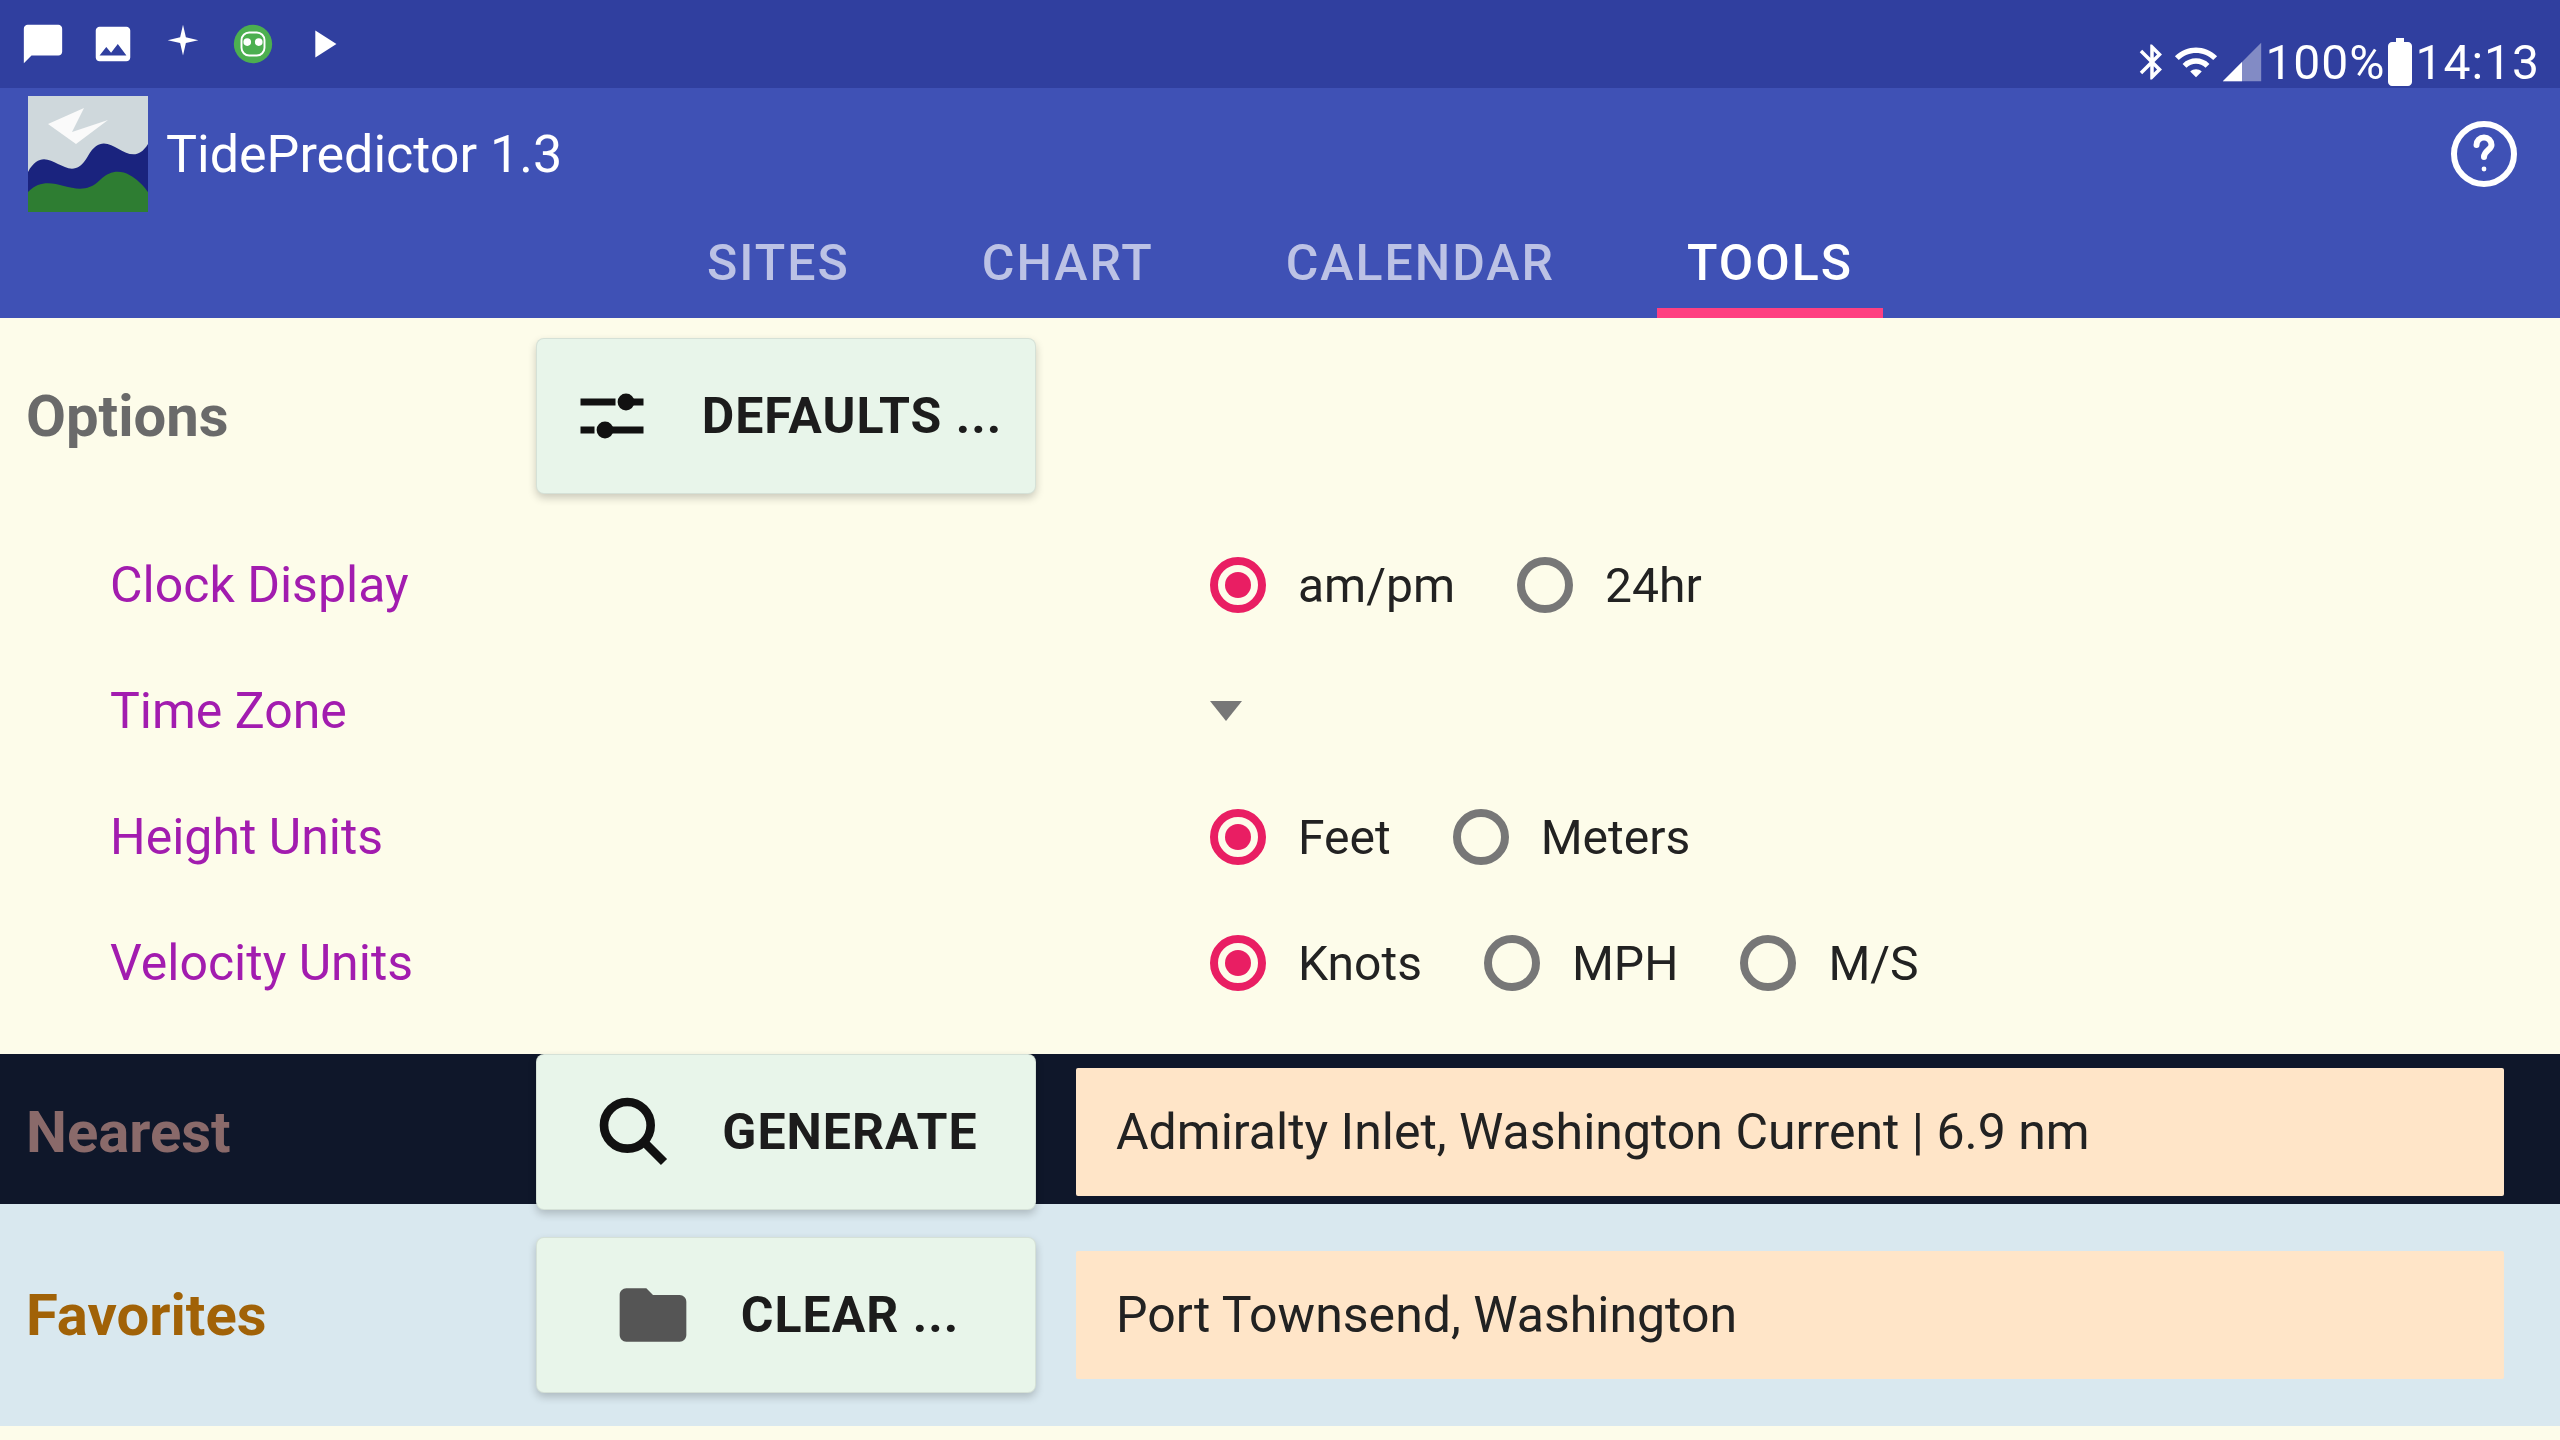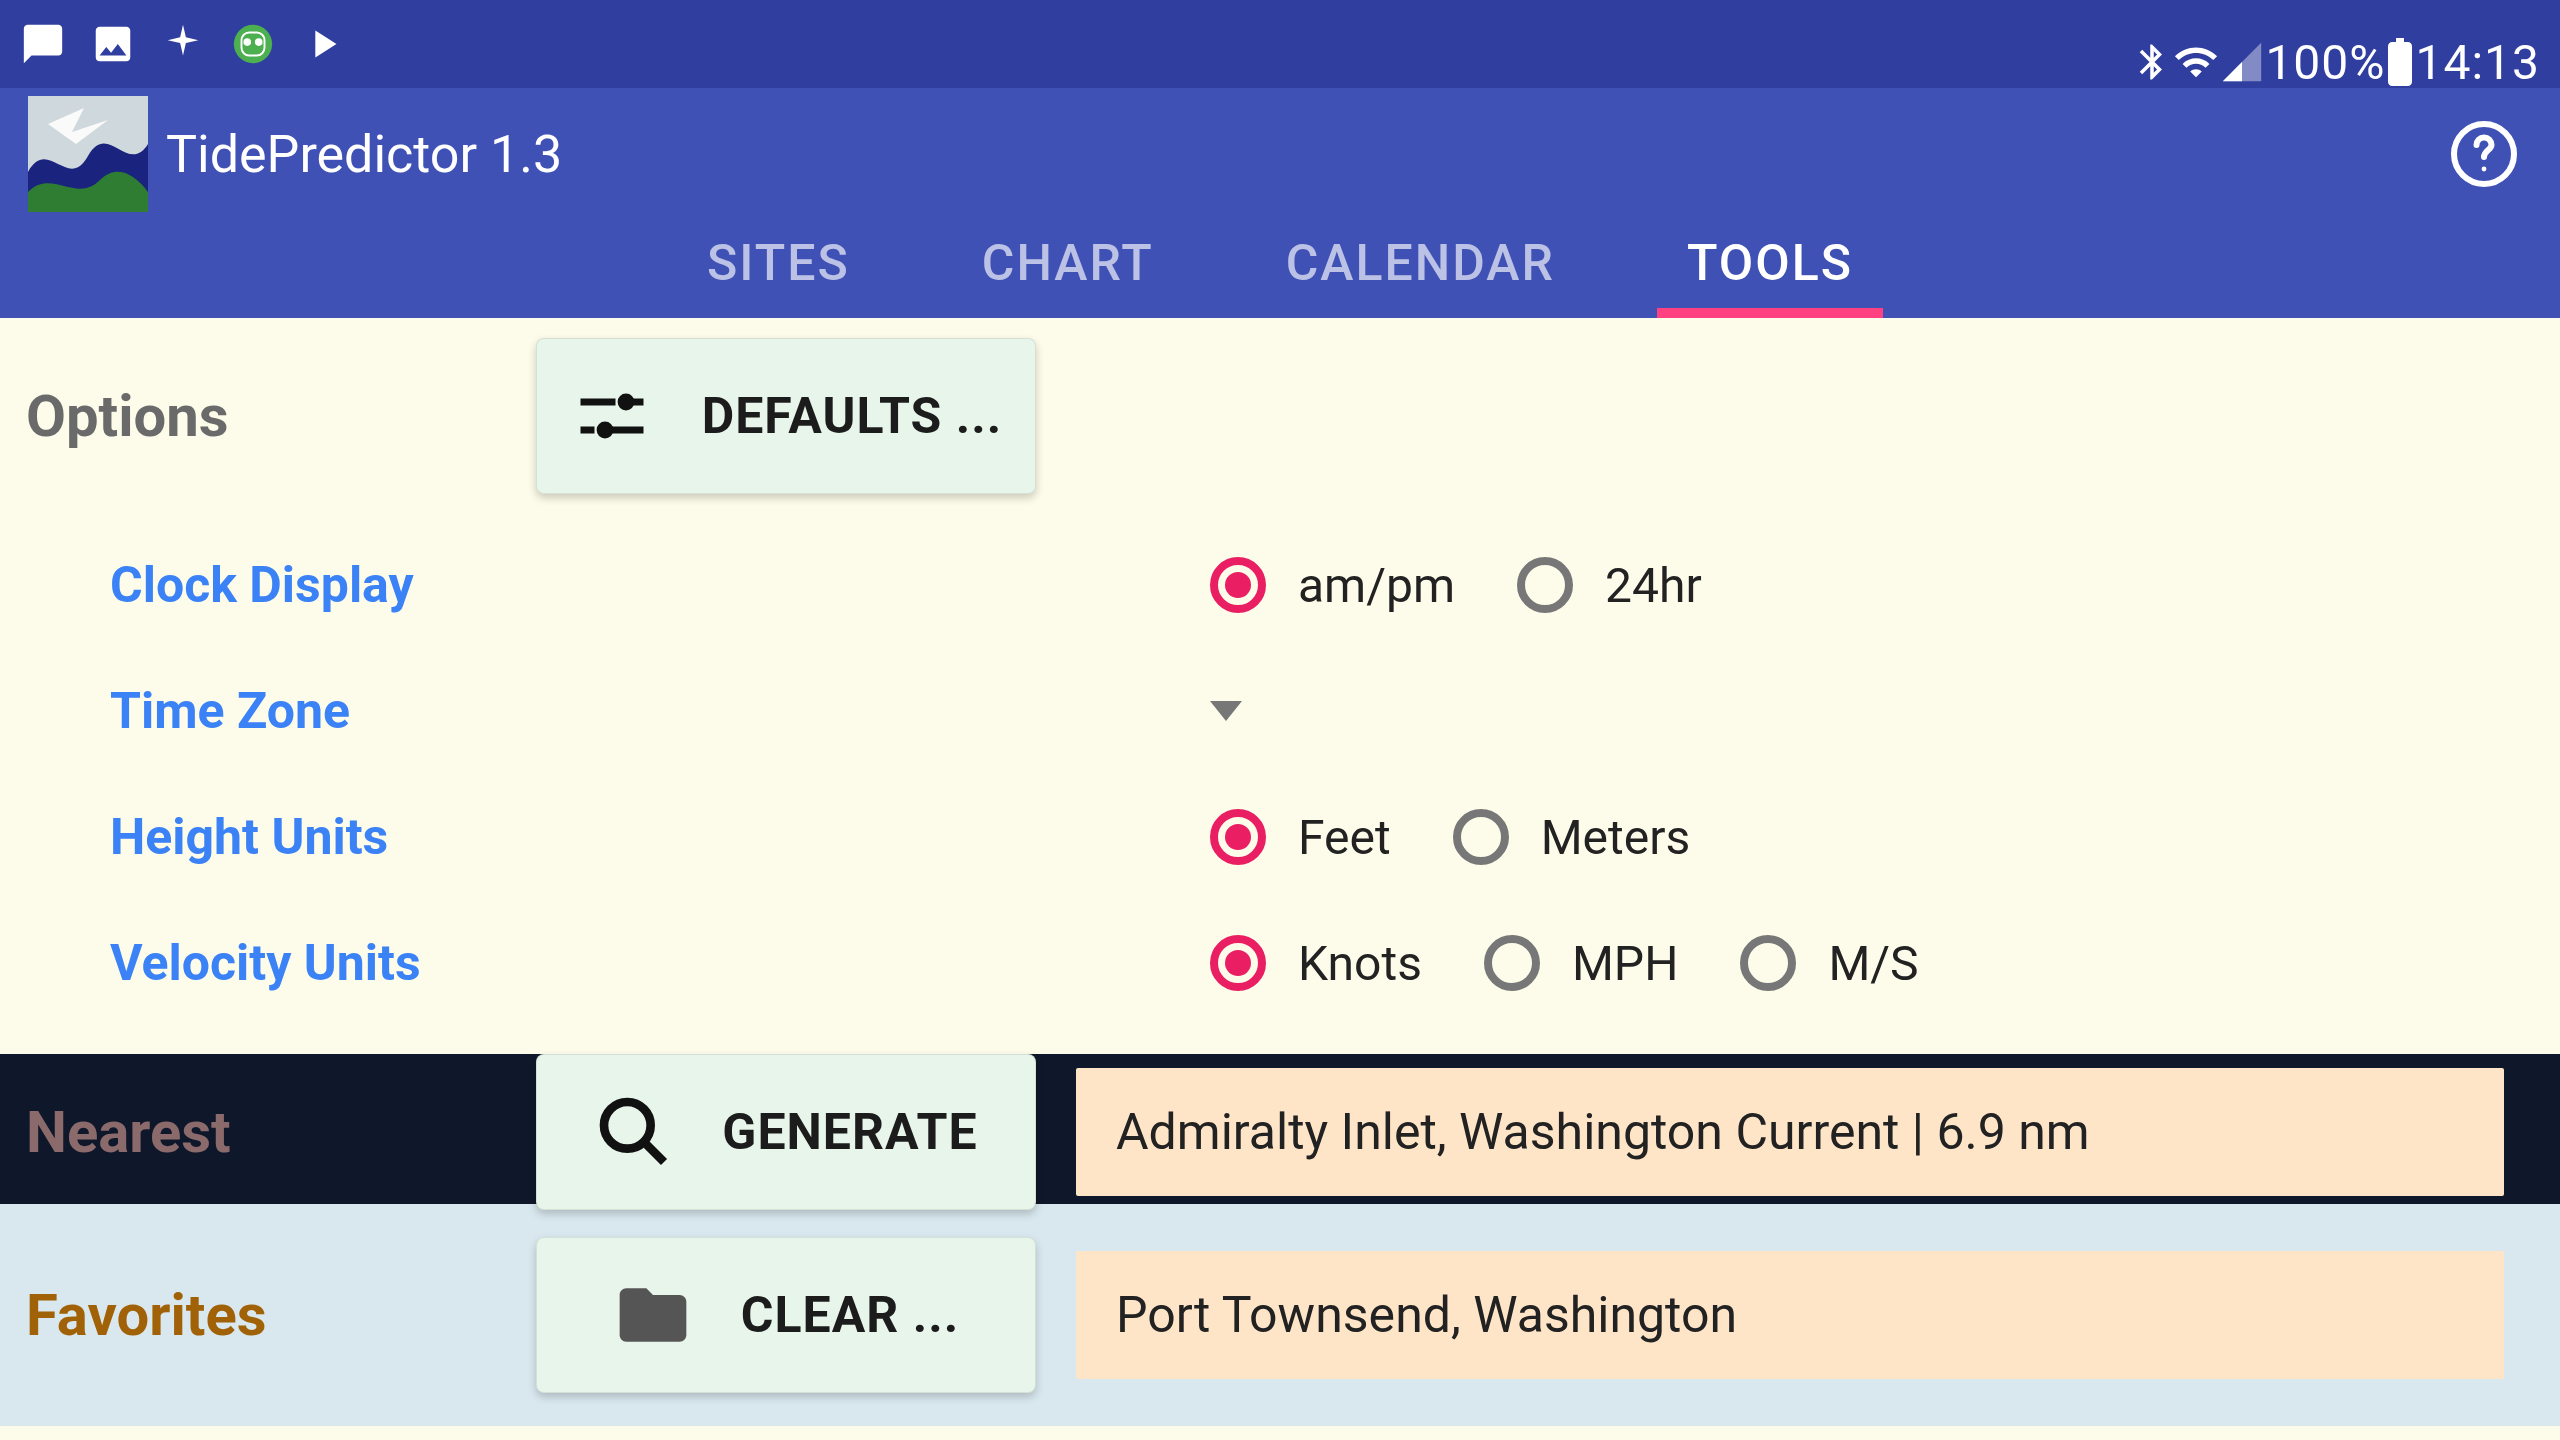--- a/index.html
+++ b/index.html
@@ -31,21 +31,21 @@
   .section-title { font-size: 58px; font-weight: 700; color: #6a6a6a; padding-left: 0; }
   .pink .section-title { color: #8a6a6a; }
   .blue .section-title { color: #a16207; }
 
   .card-btn { background: #e8f5ea; border: 1px solid rgba(0,0,0,0.08); border-radius: 8px; box-shadow: 0 4px 8px rgba(0,0,0,0.2); height: 156px; width: 500px; display:flex; align-items:center; justify-content:center; gap: 28px; cursor:pointer; }
   .card-btn-label { font-size: 50px; font-weight: 700; color: #1c1c1c; letter-spacing: 1px; margin-left: 20px; }
   .card-icon svg { display:block; }
 
   .opts-list { grid-column: 1 / -1; padding-left: 84px; padding-top: 28px; }
   .opt-row { display: grid; grid-template-columns: 1100px 1fr; align-items: center; height: 126px; }
-  .opt-label { font-size: 50px; color: #3b82f6; font-weight: bold; }
+  .opt-label { font-size: 50px; color: #a21caf; }
   .radios { display: flex; align-items: flex-start; gap: 32px; }
   .radio { width: 56px; height: 56px; border: 8px solid #777; border-radius: 50%; display:flex; align-items:center; justify-content:center; cursor:pointer; }
   .radio.sel { border-color: #e91e63; }
   .radio.sel .dot { width: 26px; height: 26px; border-radius: 50%; background: #e91e63; }
   .radio-label { font-size: 48px; color: #222; margin-right: 30px; }
 
   .dropdown { display:flex; align-items:center; gap: 80px; cursor:pointer; }
   .dropdown-text { font-size: 50px; color: #222; }
   .drop-caret { width:0; height:0; border-left: 16px solid transparent; border-right: 16px solid transparent; border-top: 20px solid #777; }
 

